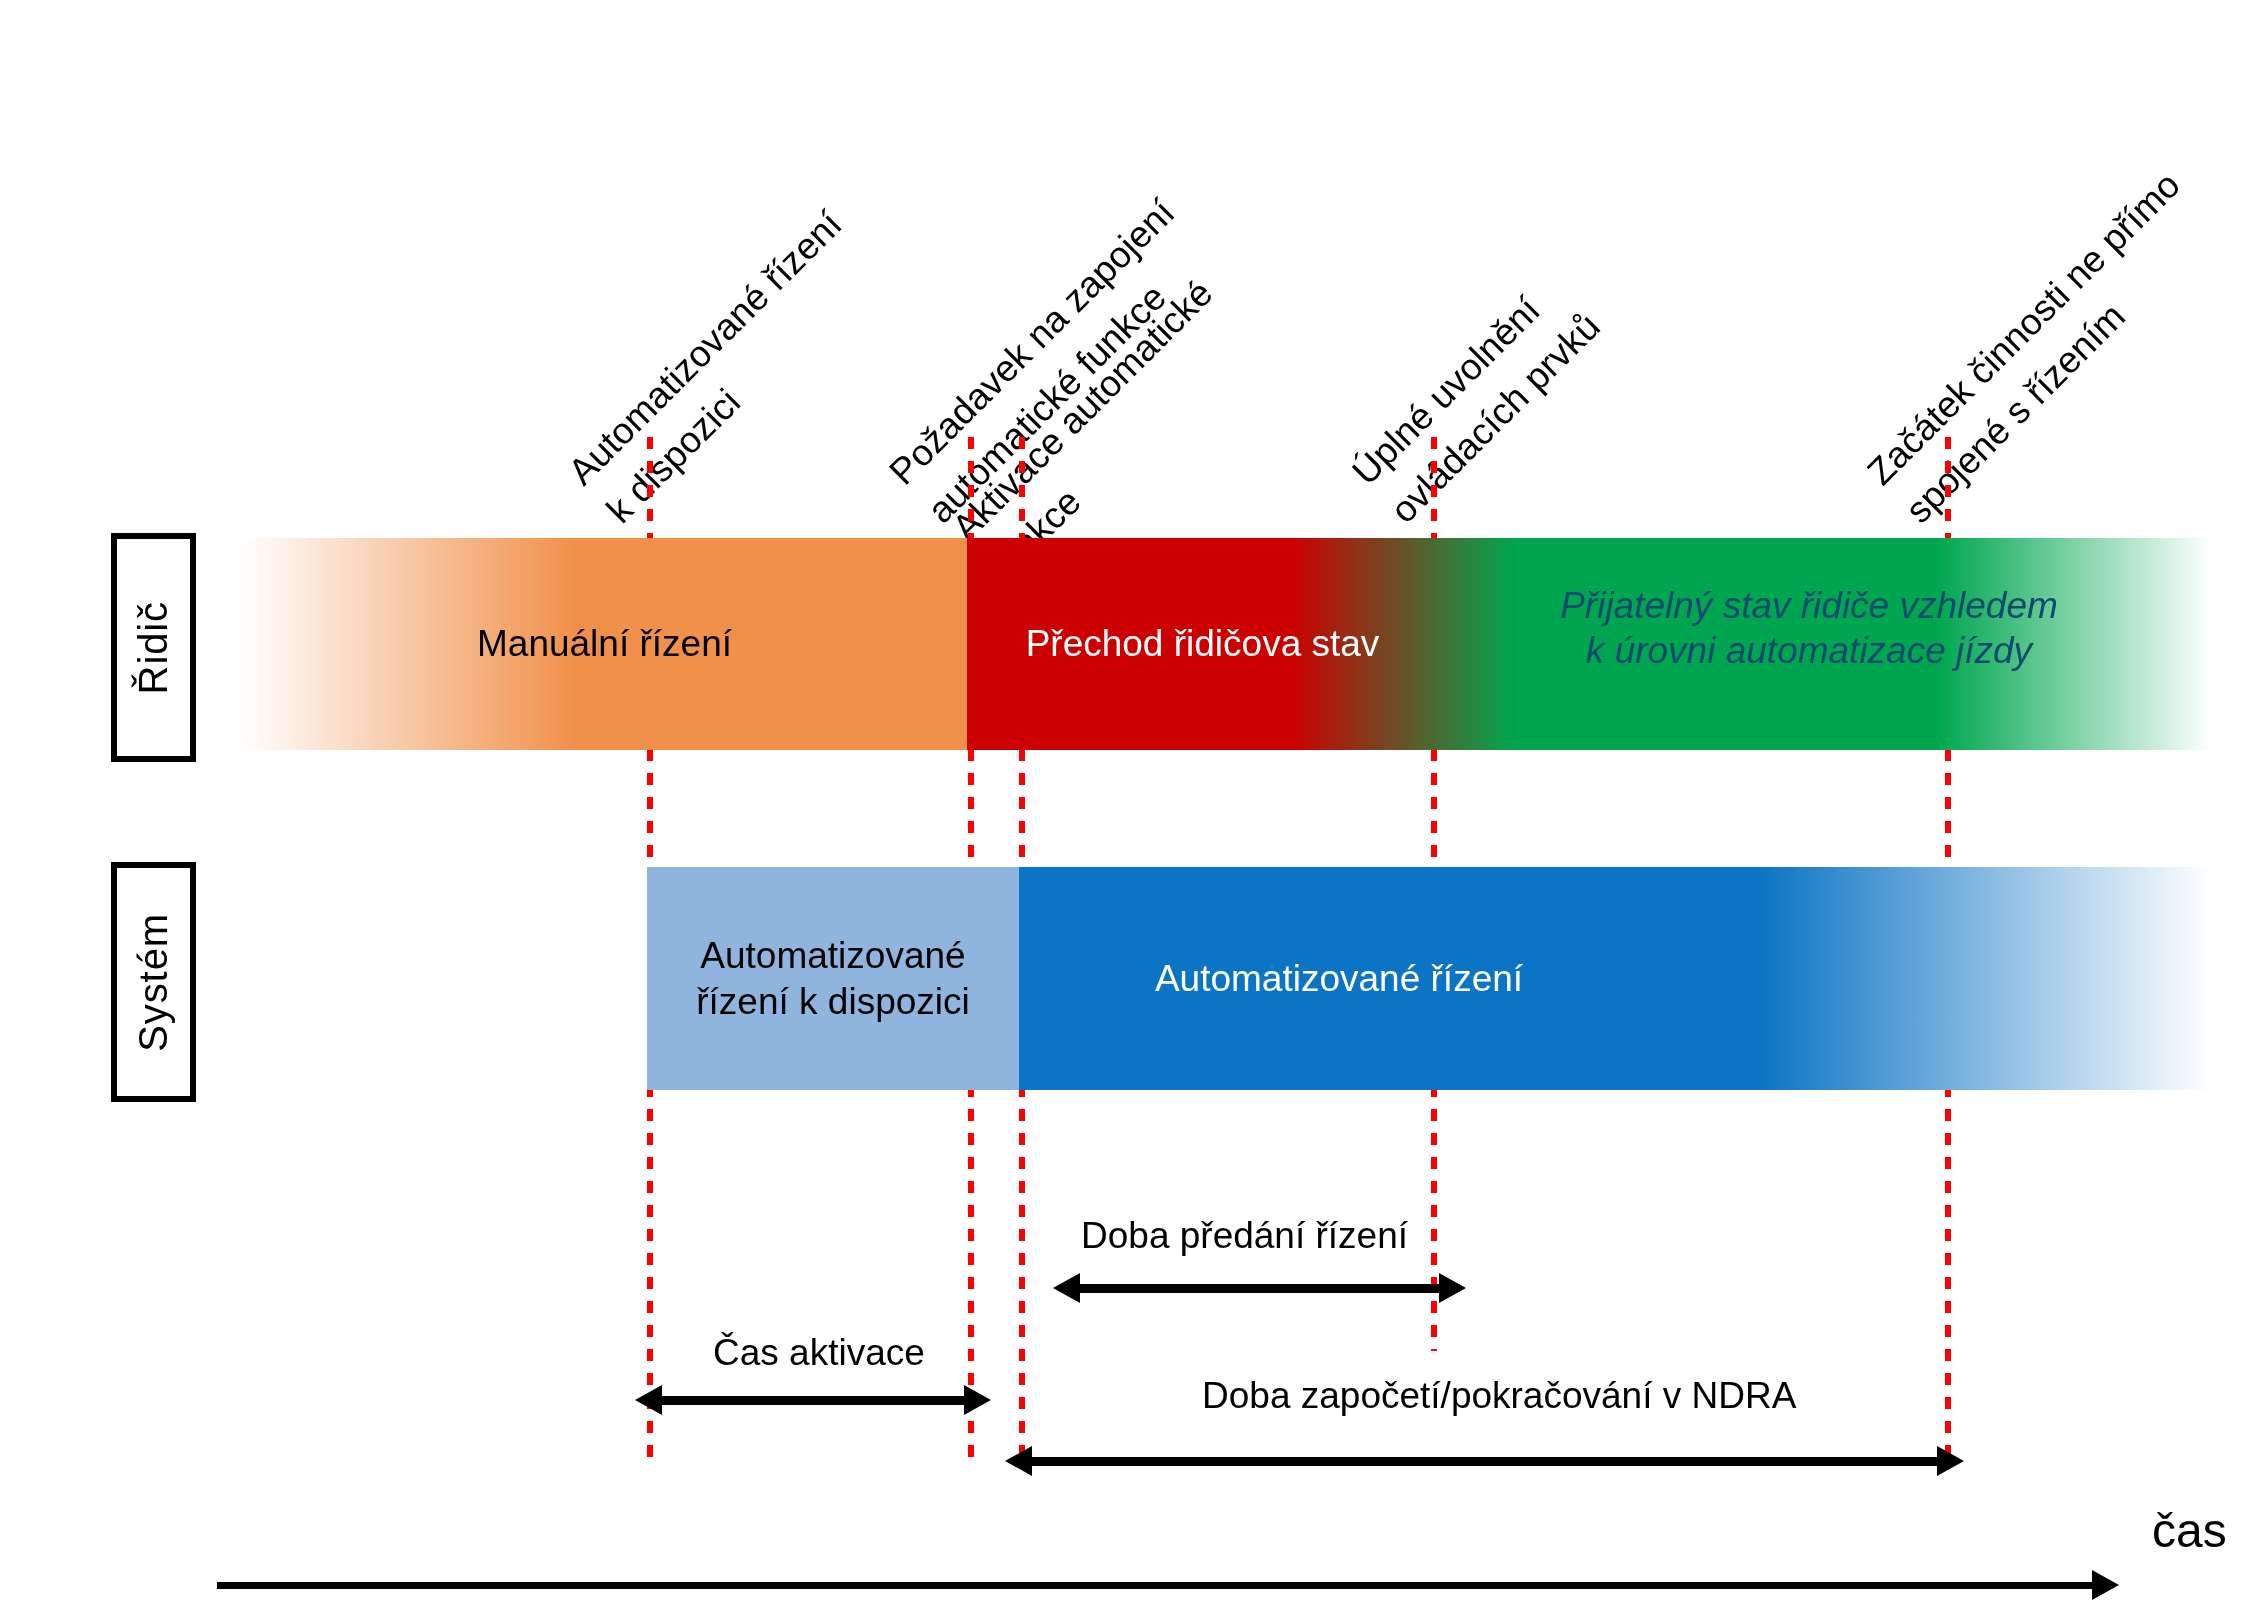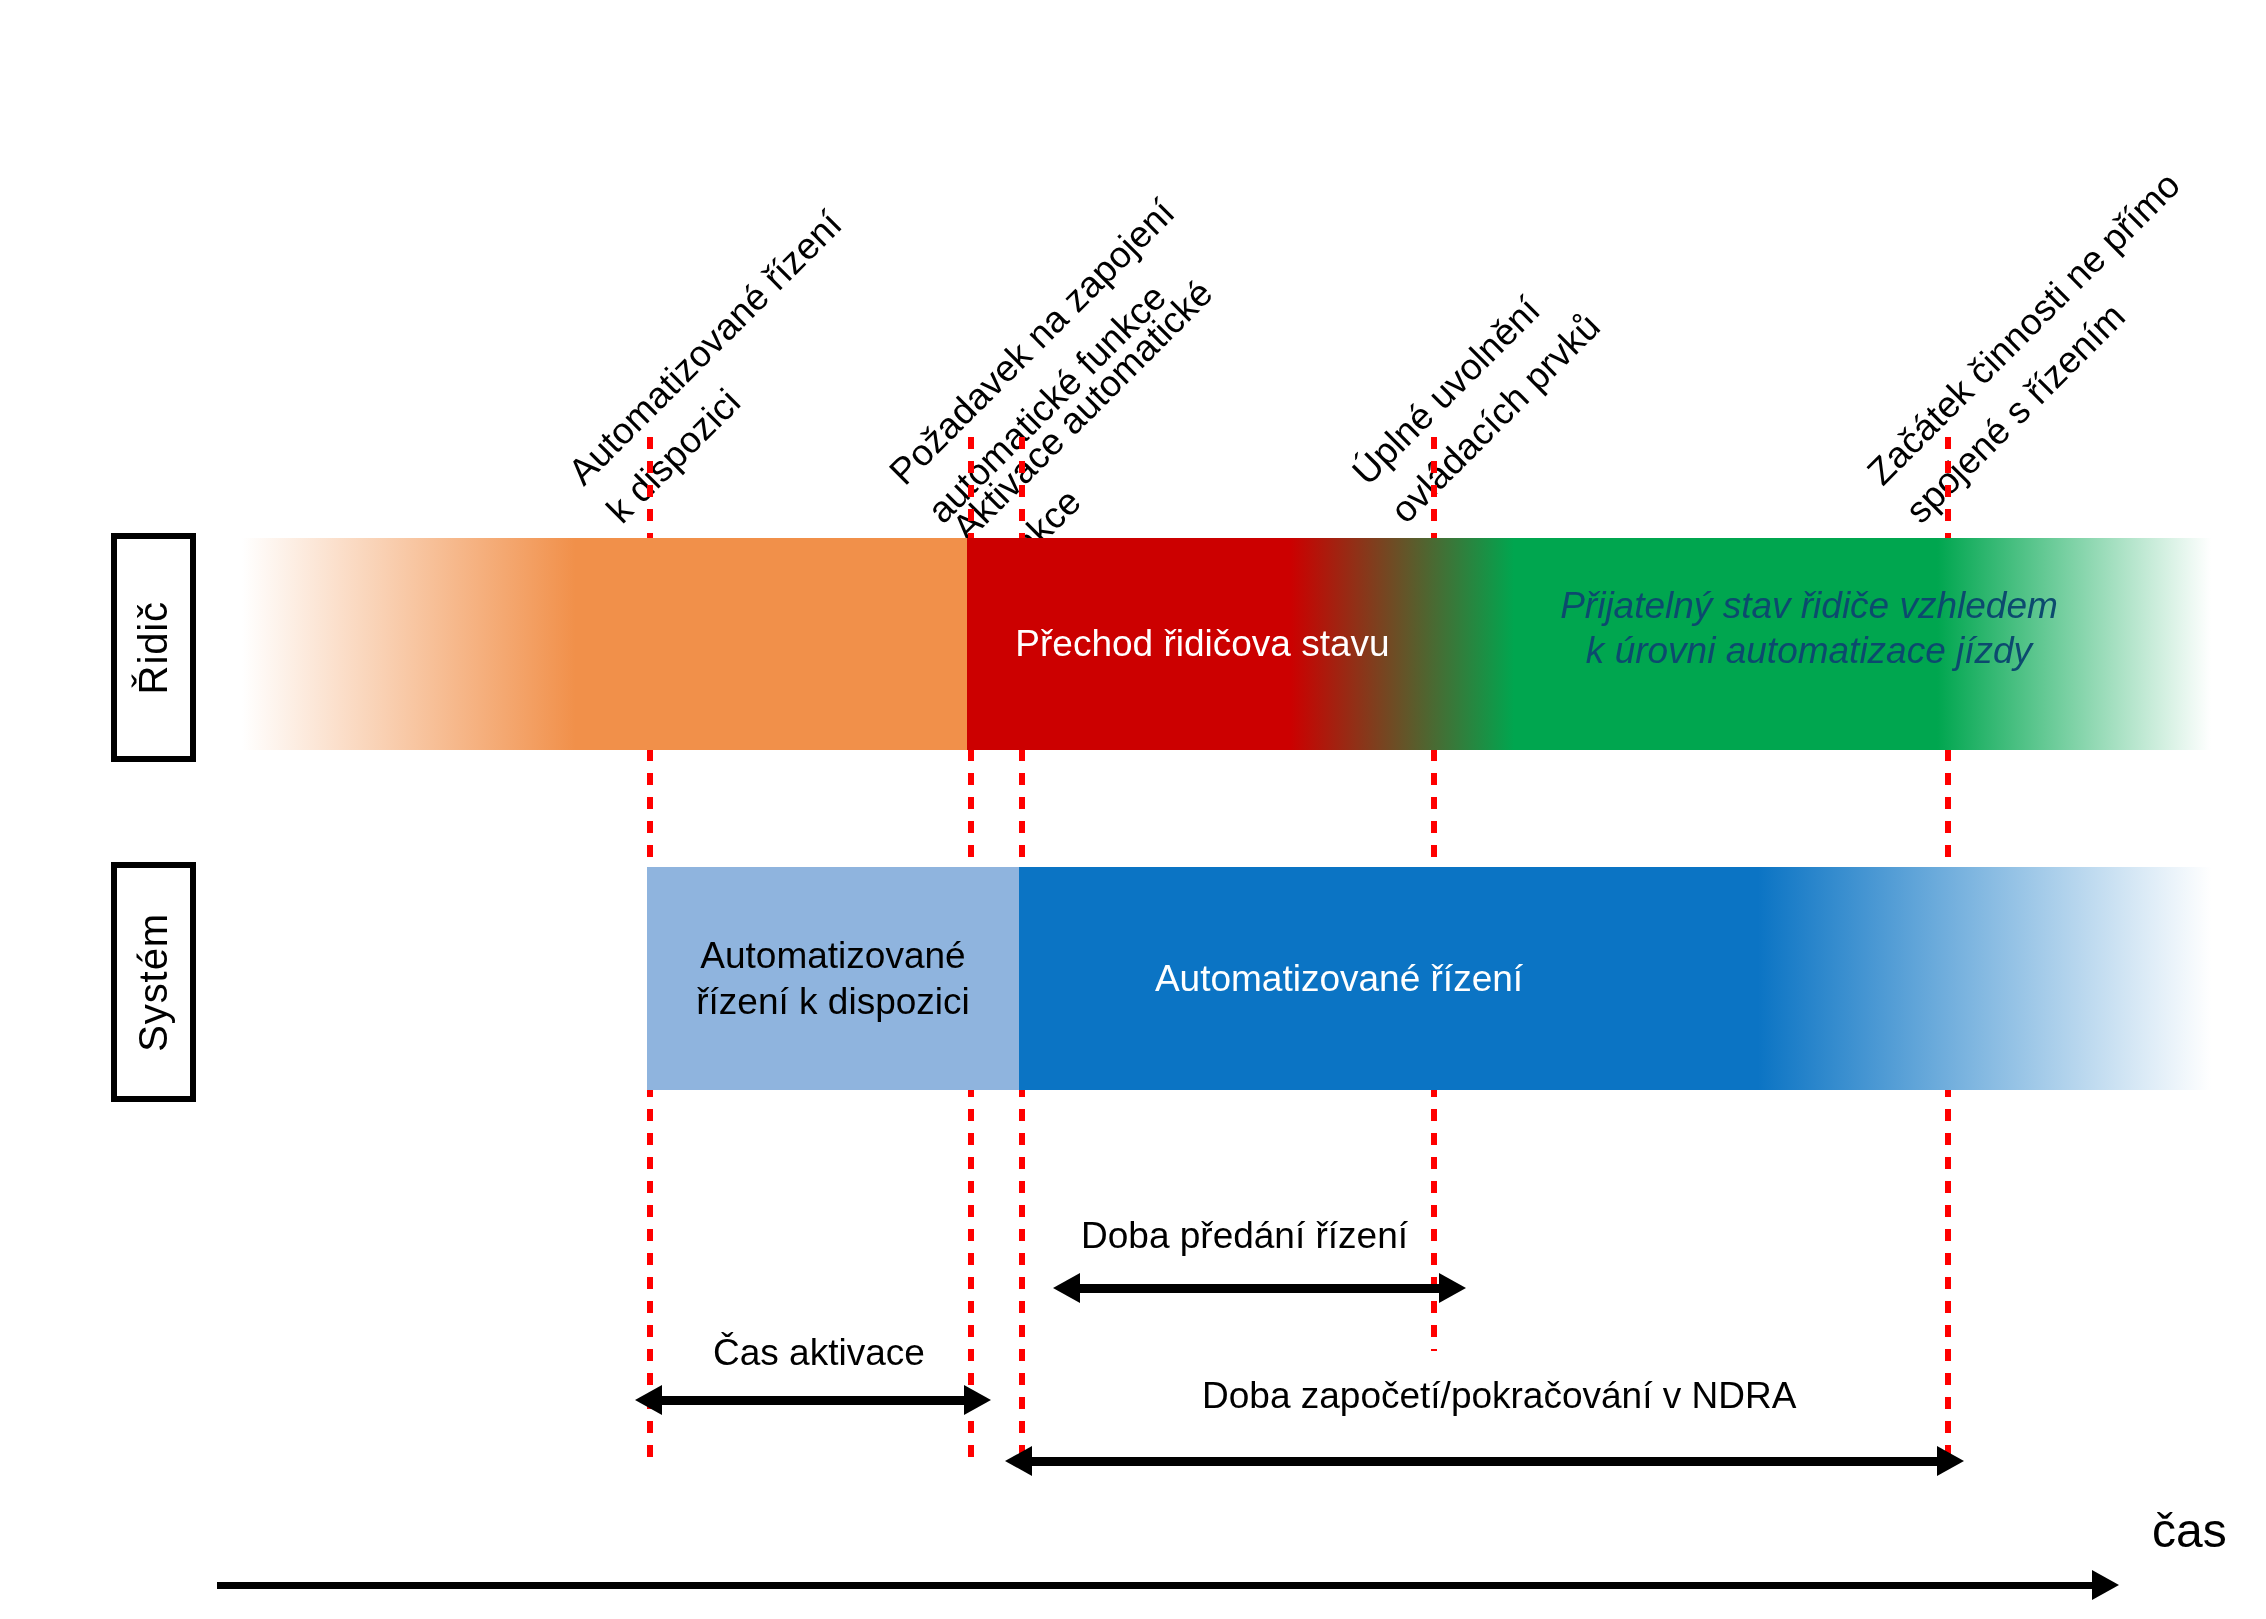--- a/index.html
+++ b/index.html
@@ -86,22 +86,23 @@
   <div class="rowbox" style="left:111px;top:533px;width:73px;height:217px;">
     <span>Řidič</span>
   </div>
 
   <div class="bar" style="left:242px;top:538px;width:1969px;height:212px;">
 
     <div class="barseg" style="left:0px;width:725px;background:linear-gradient(to right,#ffffff 0%,#F1904A 46%,#F1904A 100%);"></div>
 
     <div class="barseg" style="left:725px;width:1244px;background:linear-gradient(to right,#CC0000 0%,#CC0000 26%,#00A64F 44%,#00A64F 78%,#ffffff 100%);"></div>
 
+    <div class="segtext" style="left:0px;width:725px;top:0;height:212px;color:#000000;">Manuální řízení</div>
 
-    <div class="segtext" style="left:725px;width:471px;top:0;height:212px;color:#FFFFFF;">Přechod řidičova stavu</div>
+    <div class="segtext" style="left:725px;width:471px;top:0;height:212px;color:#FFFFFF;">Přechod řidičova stav</div>
 
     <div class="segtext" style="left:1215px;width:704px;top:0;height:180px;color:#0c4a6e;font-style:italic;">Přijatelný stav řidiče vzhledem
 k úrovni automatizace jízdy</div>
   </div>
 
   <div class="rowbox" style="left:111px;top:862px;width:73px;height:228px;">
     <span>Systém</span>
   </div>
 
   <div class="bar" style="left:647px;top:867px;width:1564px;height:223px;padding-left:48px;">

